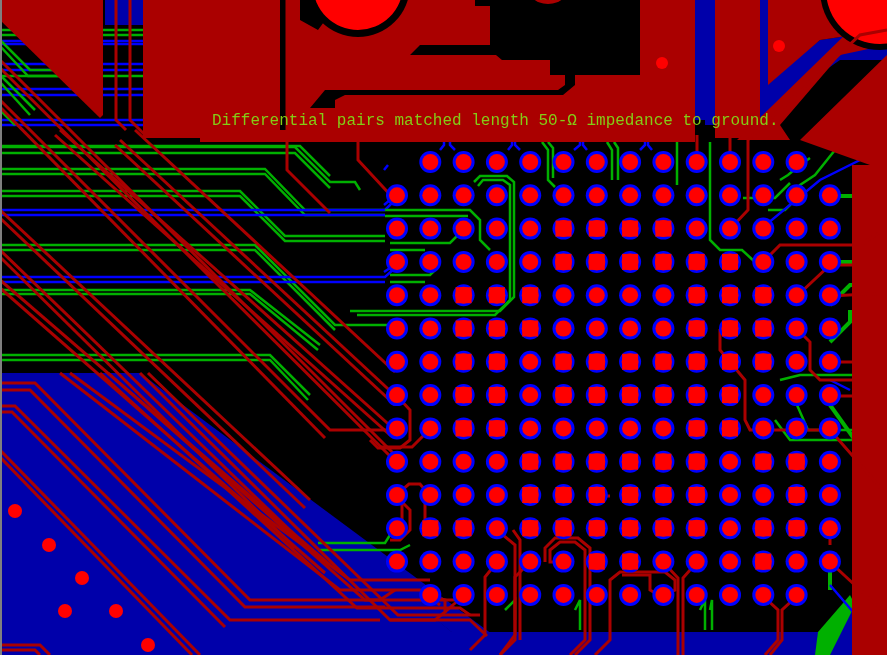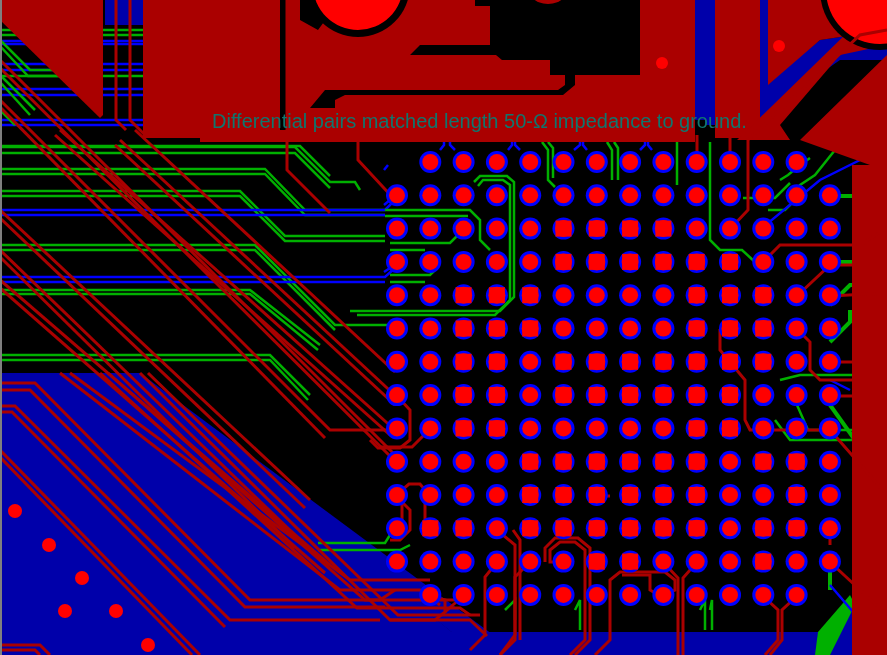--- a/index.html
+++ b/index.html
@@ -1,22 +1,22 @@
 <!DOCTYPE html>
 <html><head>
 <meta charset="utf-8">
 <style>
   html, body { margin:0; padding:0; background:#000; }
   body { width:887px; height:655px; overflow:hidden; position:relative; font-family:"Liberation Sans", sans-serif; }
   #board { position:absolute; left:0; top:0; width:887px; height:655px; }
   #left-border { position:absolute; left:0; top:0; width:2px; height:655px; background:#7f7f7f; }
   #caption {
     position:absolute; left:212px; top:111px;
-    color:#0f766e; font-size:20px; line-height:20px; white-space:nowrap;
-    font-family:Liberation Sans, sans-serif;
+    color:#84cc16; font-size:16px; line-height:20px; white-space:nowrap;
+    font-family:Liberation Mono, monospace;
   }
 </style>
 </head>
 <body>
 
 <svg id="board" viewBox="0 0 887 655" xmlns="http://www.w3.org/2000/svg">
   <rect x="0" y="0" width="887" height="655" fill="#000"></rect>
 
   <g fill="#0000aa">
 

